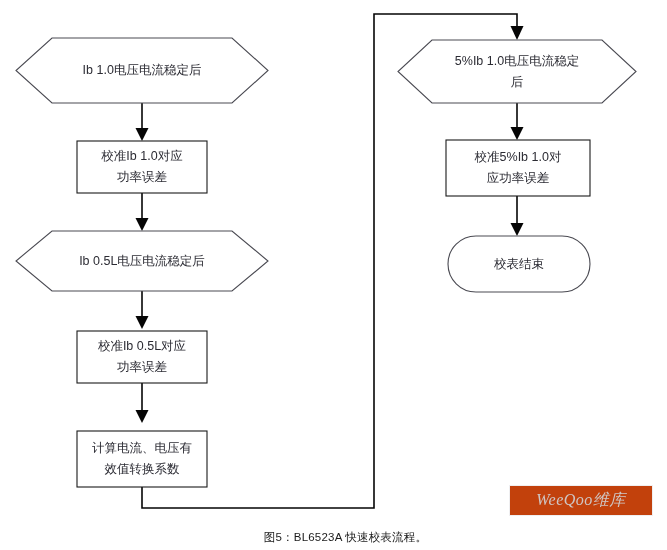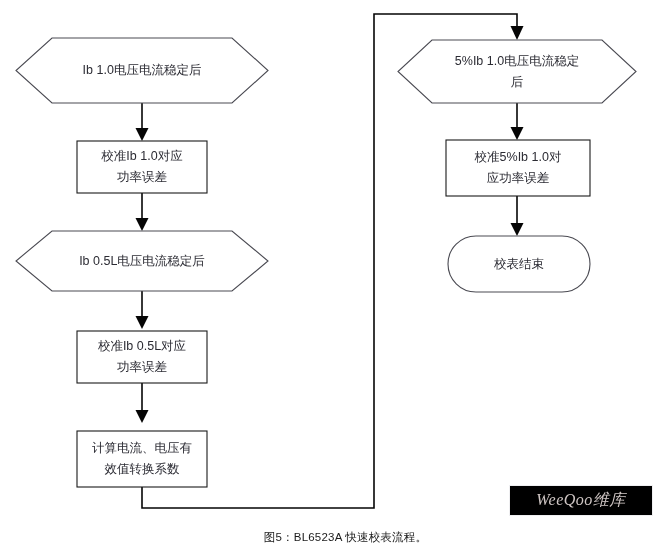--- a/index.html
+++ b/index.html
@@ -58,21 +58,21 @@
     letter-spacing: 0.2px;
     padding-left: 12px;
   }
   .watermark {
     position: absolute;
     left: 509px;
     top: 485px;
     width: 142px;
     height: 29px;
     border: 1px solid #efeff1;
-    background: #000000;
+    background: #c2410c;
     display: flex;
     align-items: center;
     justify-content: center;
     font-family: "Liberation Serif", serif;
     font-style: italic;
     font-size: 16px;
     color: #cfc6c4;
     letter-spacing: 0.5px;
     user-select: none;
   }

